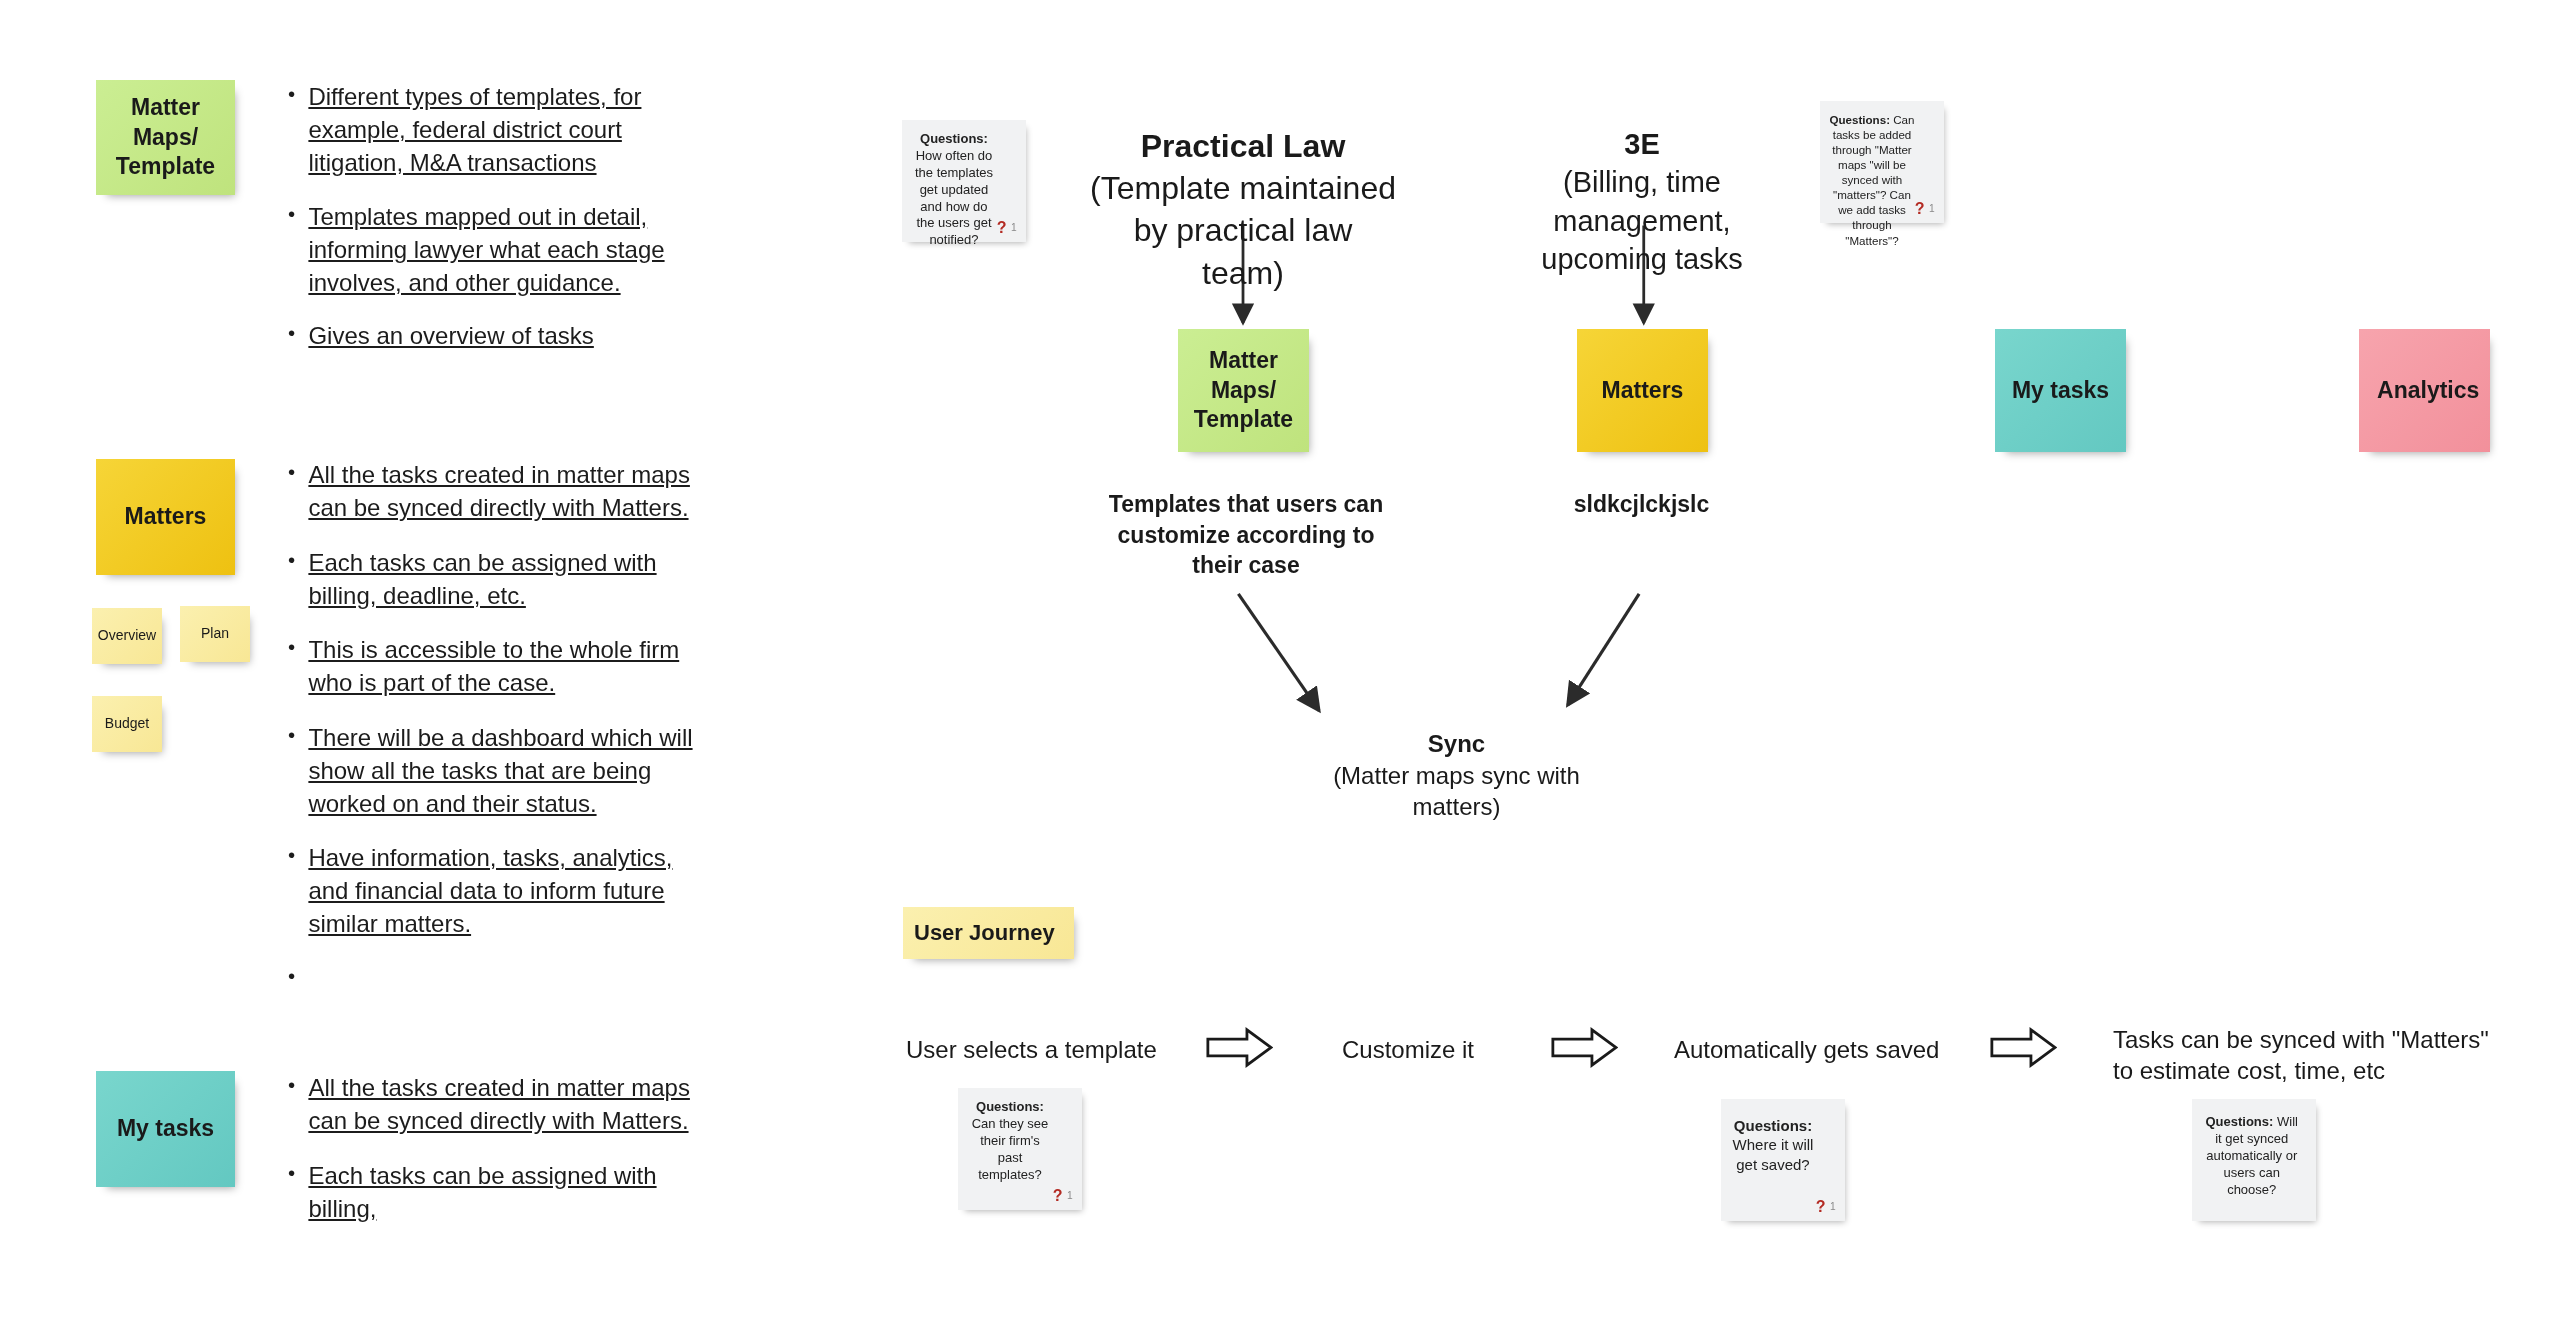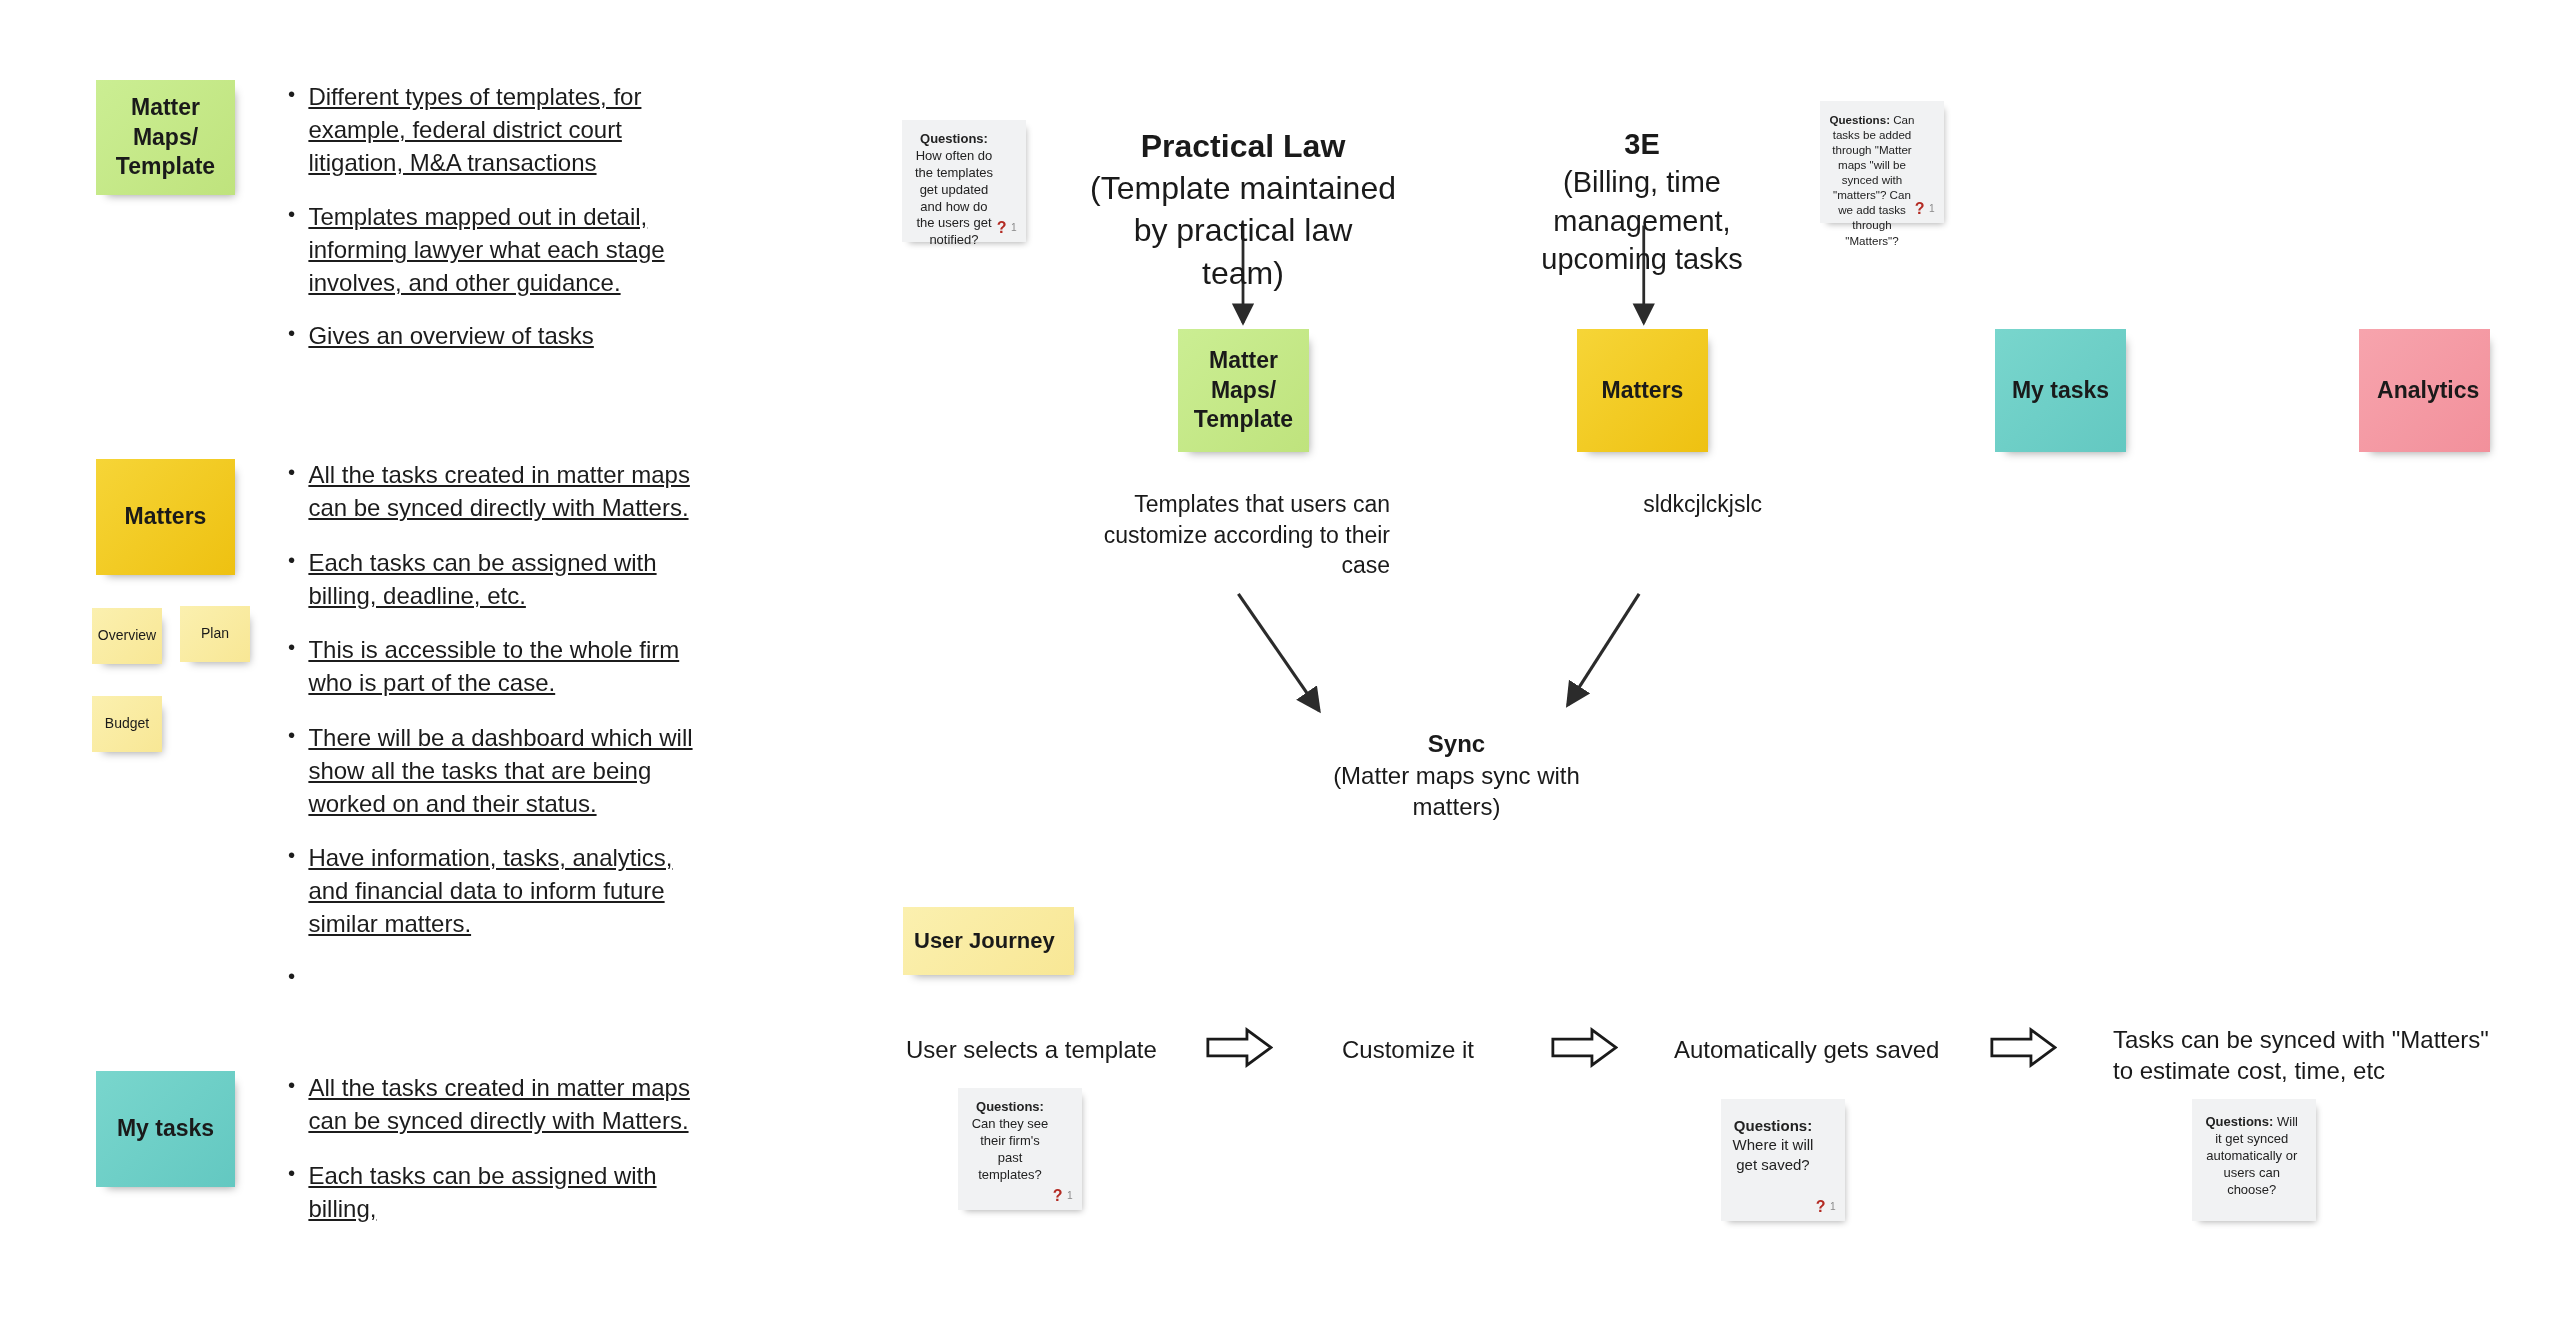--- a/index.html
+++ b/index.html
@@ -75,23 +75,24 @@
   }
   .headline {
     position: absolute;
     text-align: center;
     font-weight: bold;
     line-height: 1.32;
   }
   .headline .sub { font-weight: normal; display: block; }
   .caption {
     position: absolute;
-    text-align: right;
+    text-align: center;
     line-height: 1.33;
     font-size: 23px;
+    font-weight: bold;
   }
   .step-label {
     position: absolute;
     font-weight: normal;
     font-size: 24px;
     line-height: 1.3;
   }
 
   
   .bullets { position: absolute; }
@@ -243,21 +244,21 @@
 
   <div class="note teal" style="left:1995px; top:329px; width:131px; height:123px; font-size:23px;">My tasks</div>
 
   <div class="note pink" style="left:2359px; top:329px; width:131px; height:123px; font-size:23px;">Analytics</div>
 
   <div class="headline" style="left:1299px; top:728px; width:315px; font-size:24px;">
     <span>Sync</span>
     <span class="sub">(Matter maps sync with matters)</span>
   </div>
 
-  <div class="note pale" style="left:903px; top:907px; width:171px; height:68px; font-size:22px; font-weight:bold; justify-content:flex-start; padding-left:11px;">User Journey</div>
+  <div class="note pale" style="left:903px; top:907px; width:171px; height:52px; font-size:22px; font-weight:bold; justify-content:flex-start; padding-left:11px;">User Journey</div>
 
   <div class="step-label" style="left:906px; top:1034px; width:260px;">User selects a template</div>
 
   <div class="blockarrow" style="left:1206px; top:1027px; width:67px; height:41px;">
     <svg width="67" height="41" viewBox="0 0 72 44">
       <path d="M2,13 L44,13 L44,3 L70,22 L44,41 L44,31 L2,31 Z" fill="#ffffff" stroke="#1a1a1a" stroke-width="3" stroke-linejoin="miter"></path>
     </svg>
   </div>
 
   <div class="step-label" style="left:1342px; top:1034px; width:223px;">Customize it</div>

